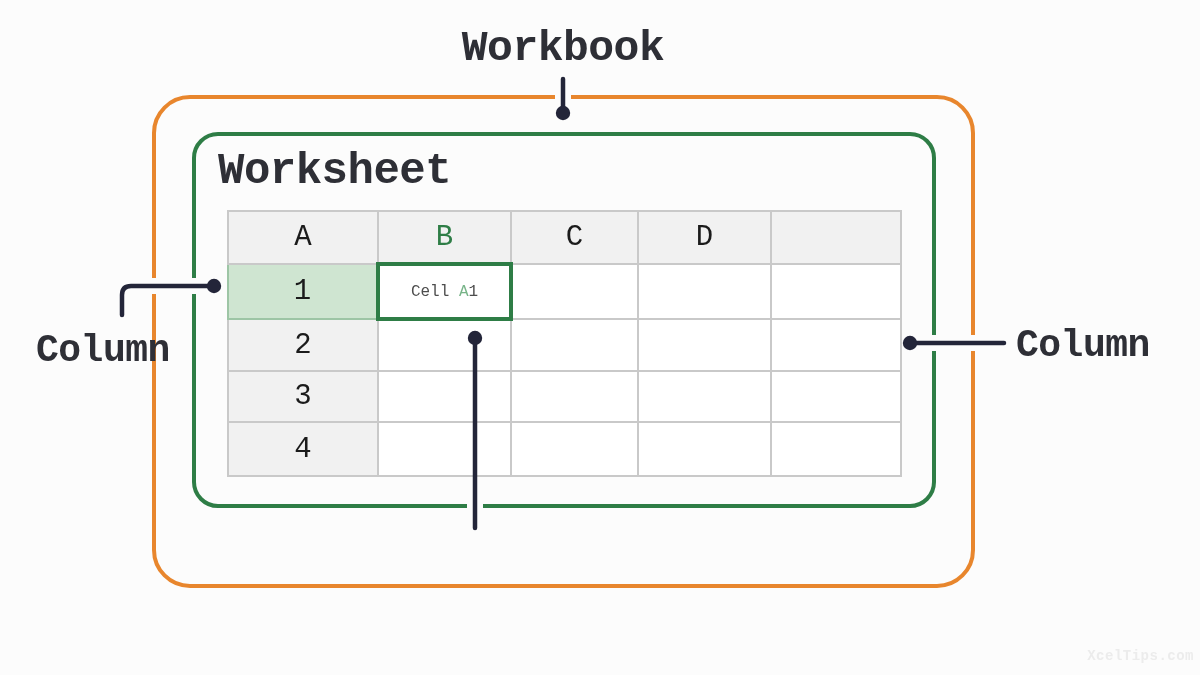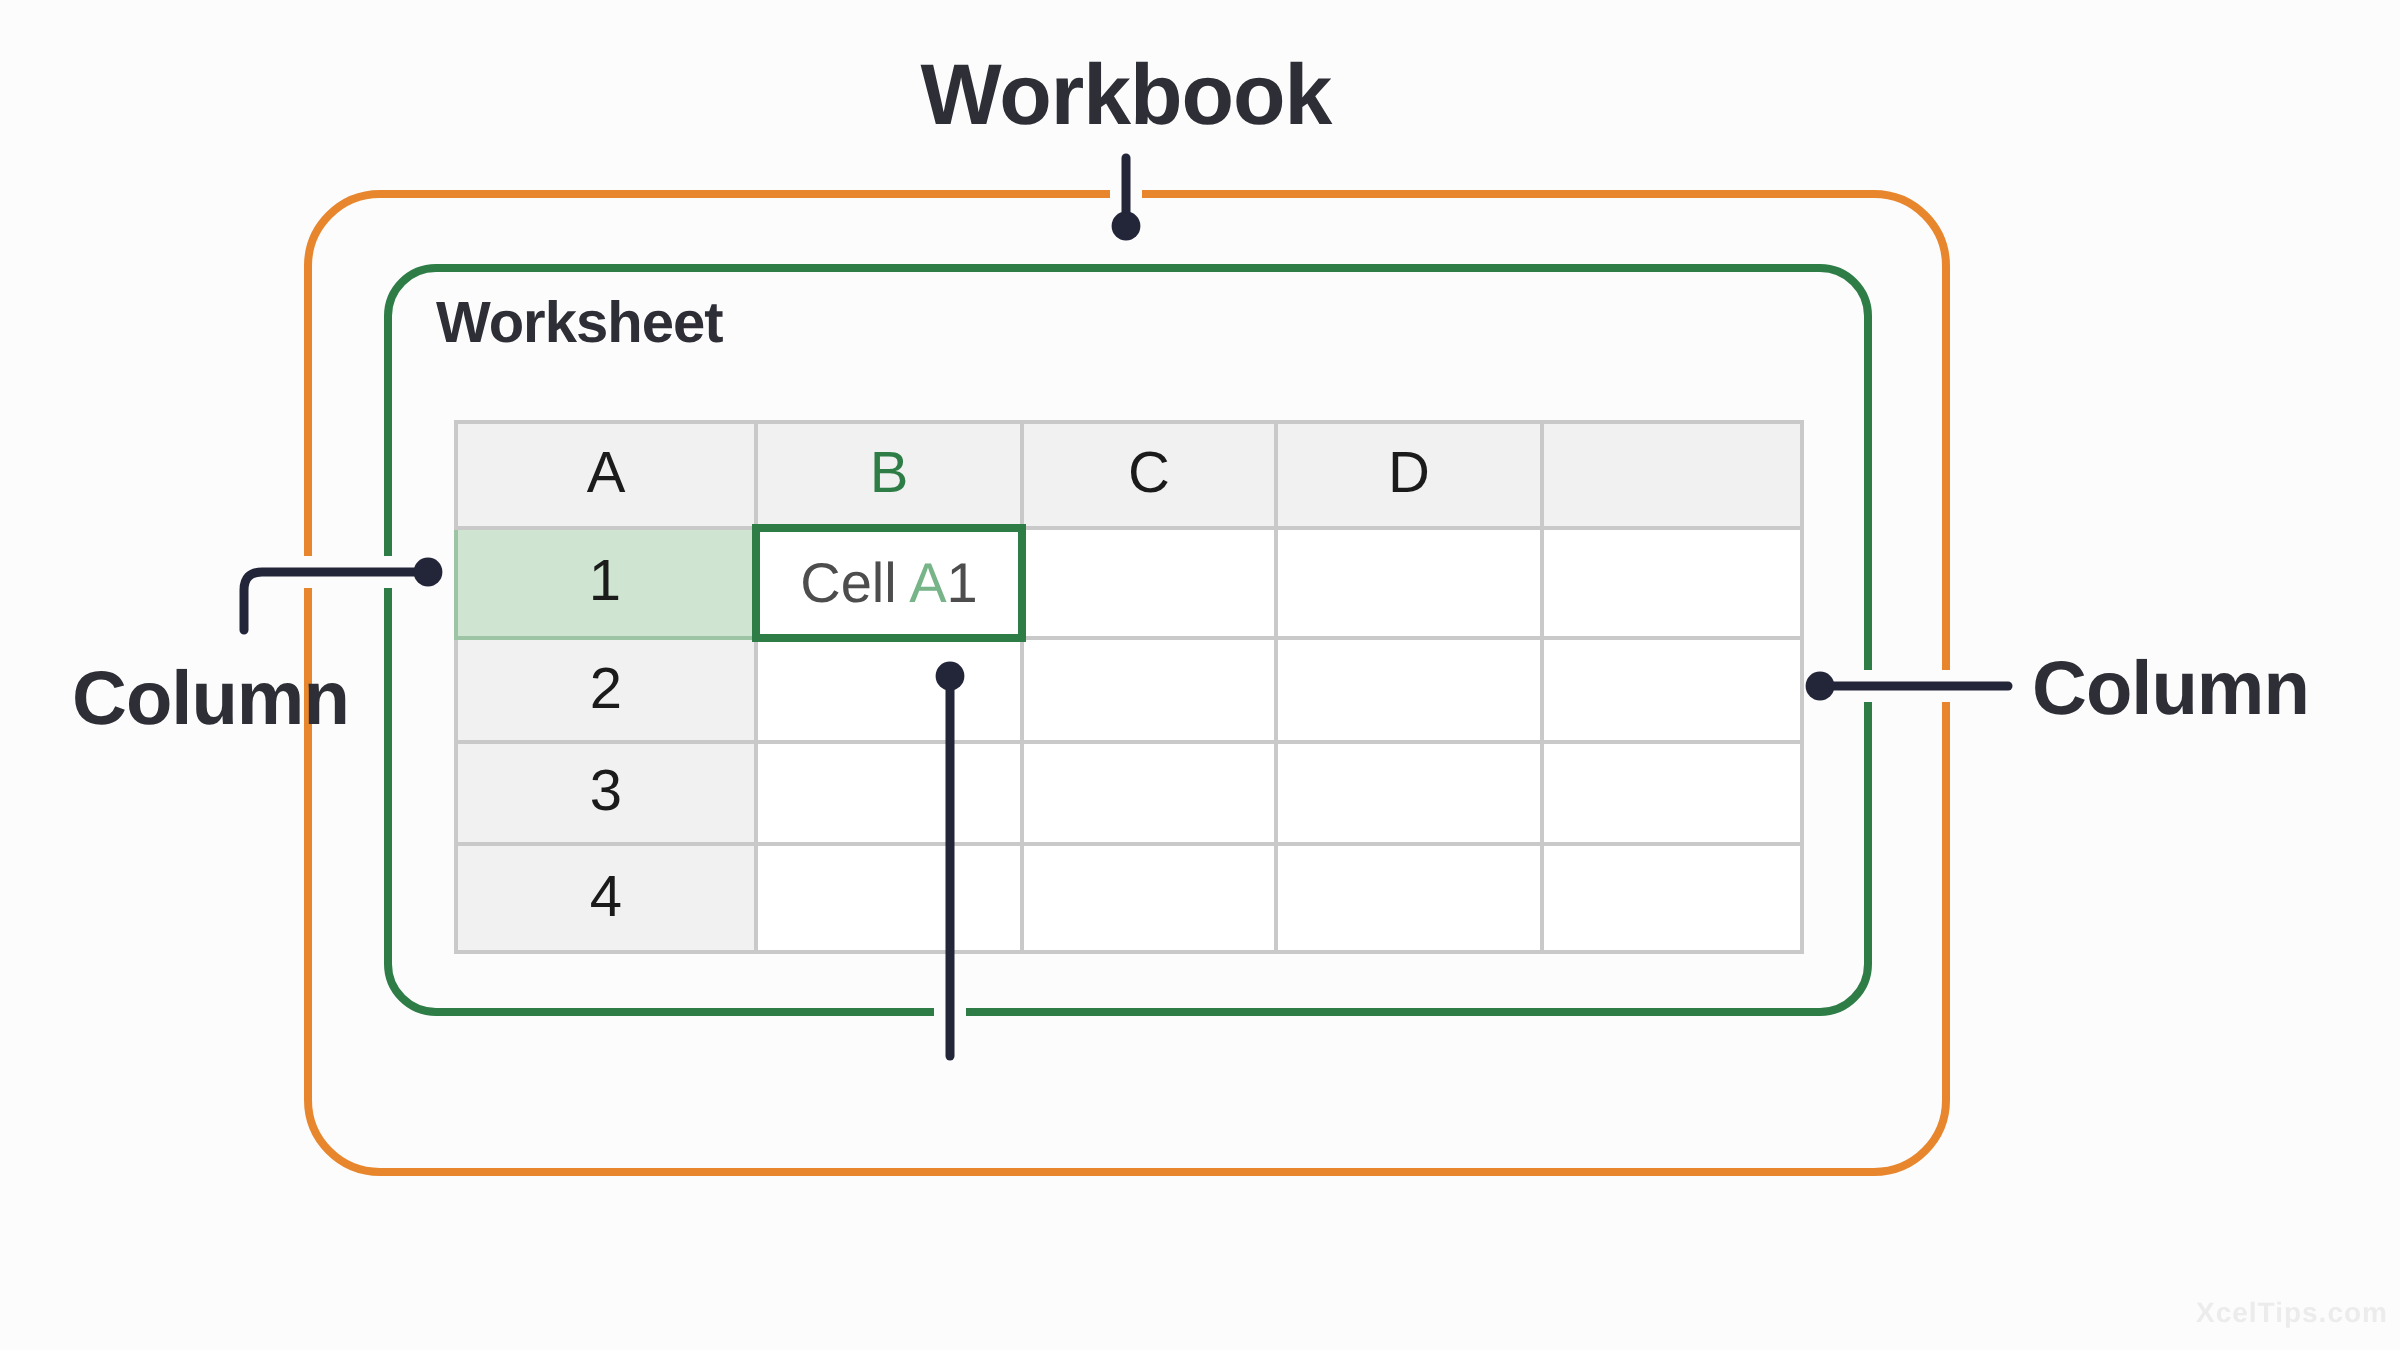--- a/index.html
+++ b/index.html
@@ -1,24 +1,24 @@
 <!DOCTYPE html>
 <html><head>
 <meta charset="utf-8">
 <style>
   html,body{margin:0;padding:0;background:#fcfcfc;}
   .canvas{
     position:relative;width:1200px;height:675px;overflow:hidden;
-    background:#fcfcfc;font-family:Liberation Sans, sans-serif;
+    background:#fcfcfc;font-family:Liberation Mono, monospace;
   }
   .big-label{
     position:absolute;font-weight:700;color:#2e2f36;letter-spacing:-0.5px;line-height:1.1;
   }
   .workbook-title{left:563px;top:25px;transform:translateX(-50%);font-size:43px;}
-  .worksheet-title{left:218px;top:147px;font-size:29px;}
+  .worksheet-title{left:218px;top:147px;font-size:44px;}
   .col-label-left{left:36px;top:330px;font-size:38px;}
   .col-label-right{left:1016px;top:325px;font-size:38px;}
   .row-label{left:480px;top:529px;transform:translateX(-50%);font-size:38px;}
 
   .workbook-box{
     position:absolute;left:152px;top:95px;width:823px;height:493px;box-sizing:border-box;
     border:4px solid #e8862d;border-radius:38px;
   }
   .worksheet-box{
     position:absolute;left:192px;top:132px;width:744px;height:376px;box-sizing:border-box;
@@ -31,21 +31,21 @@
   }
   table.sheet td,table.sheet th{
     border:2px solid #c9c9c9;padding:0;text-align:center;vertical-align:middle;
     font-weight:500;font-size:29px;color:#1b1b1b;background:#ffffff;overflow:hidden;
   }
   table.sheet th{background:#f1f1f1;font-weight:500;}
   table.sheet td.rowhead{background:#f1f1f1;}
   table.sheet th.sel-col{color:#2e7d46;}
   table.sheet td.sel-rowhead{background:#cfe5d1;border:2px solid #9dc5a5;}
   table.sheet td.sel-cell{
-    border:4px solid #2e7d46;background:#ffffff;font-size:28px;color:#4d4d4d;
+    border:4px solid #2e7d46;background:#ffffff;font-size:16px;color:#4d4d4d;
     font-weight:500;white-space:pre;
   }
   table.sheet td.sel-cell .ref-col{color:#77b488;}
 
   svg.overlay{position:absolute;left:0;top:0;pointer-events:none;}
 
   .watermark{
     position:absolute;right:6px;bottom:11px;font-size:14px;color:#ececec;font-weight:700;
     letter-spacing:0.5px;
   }

